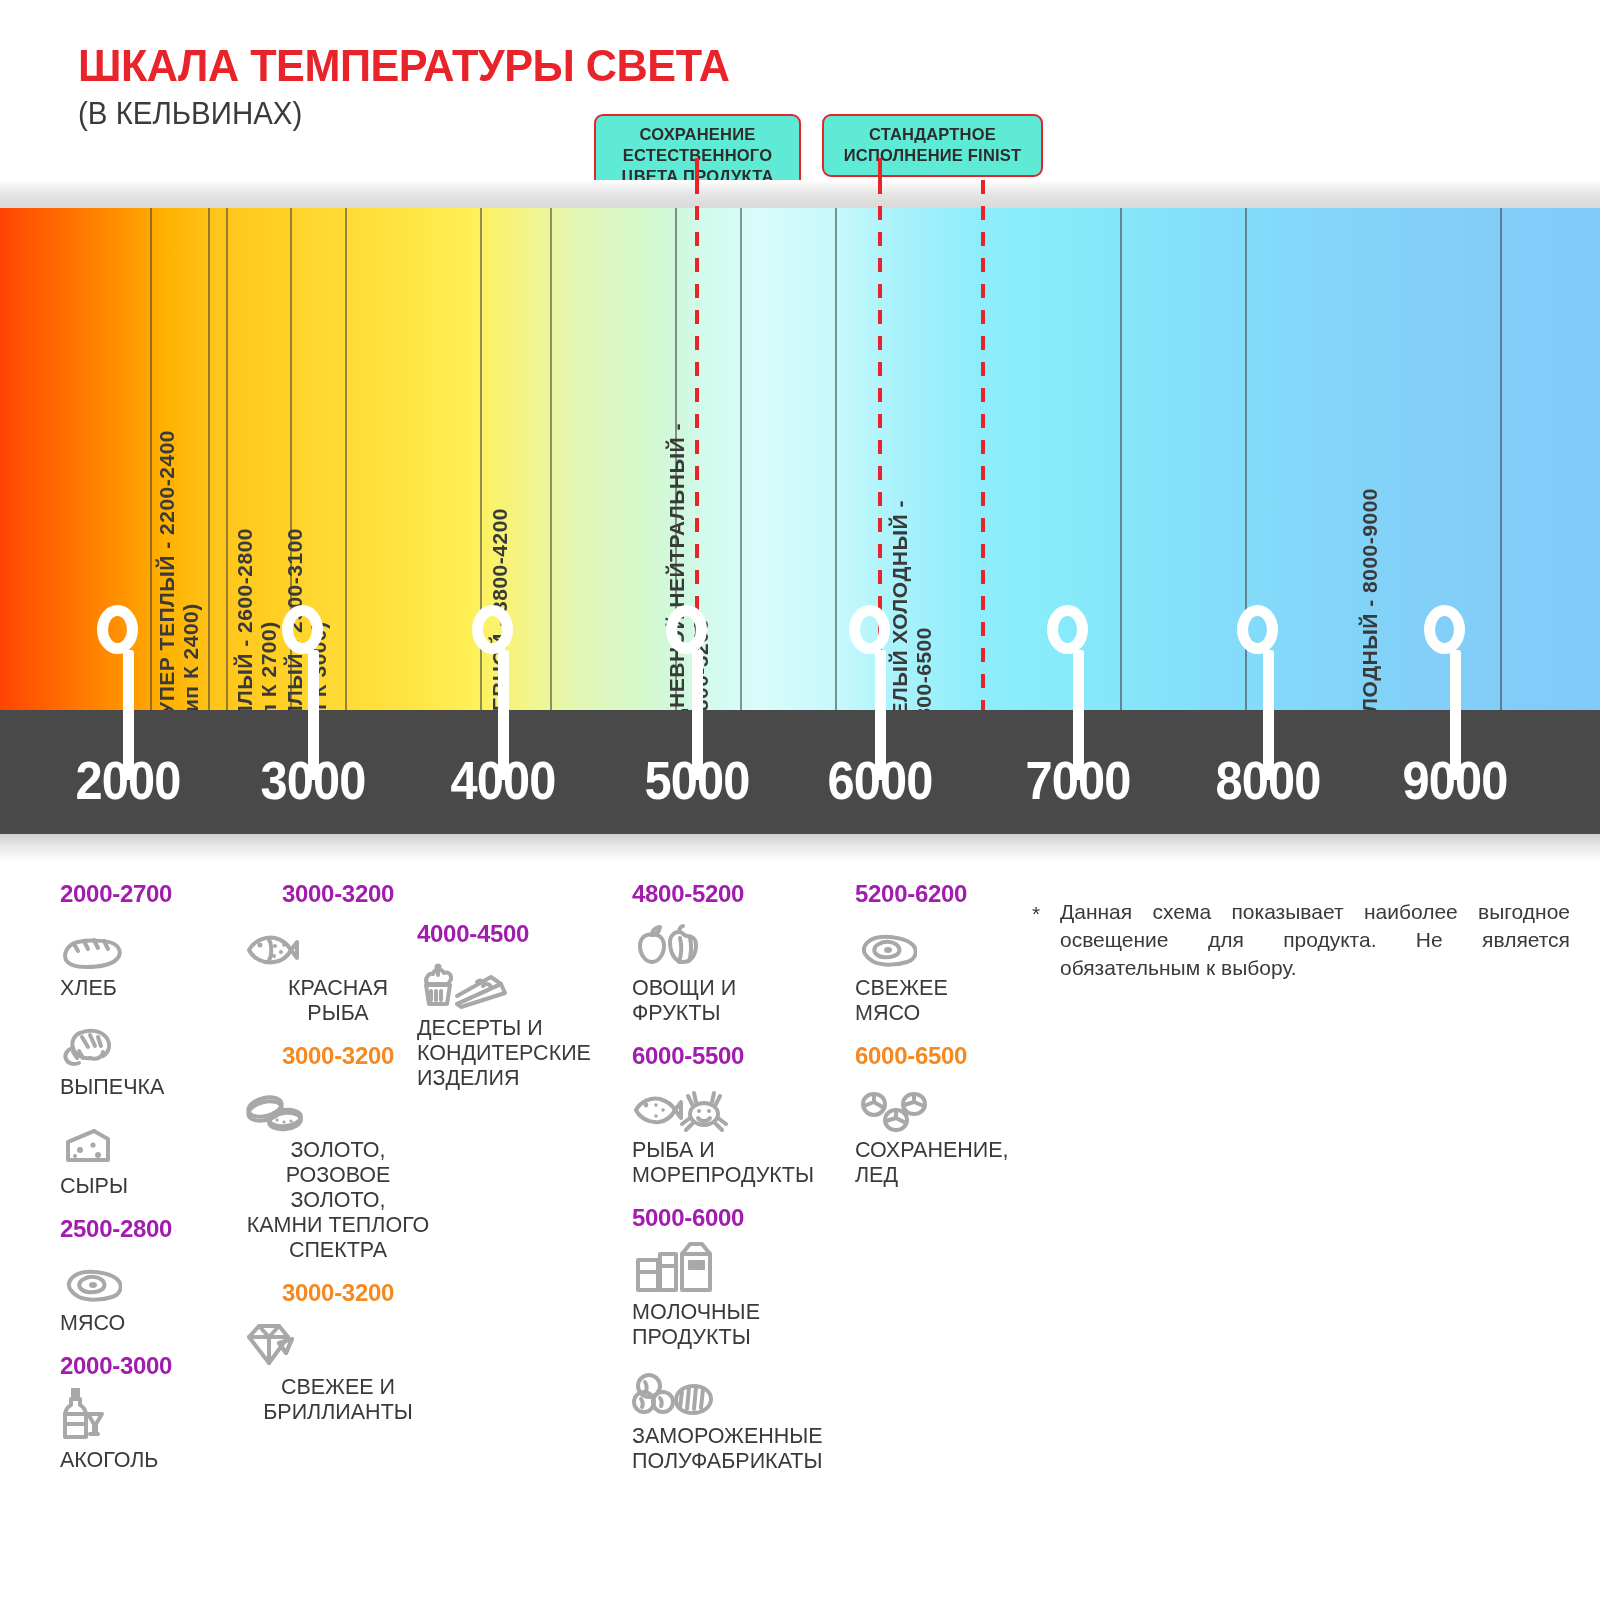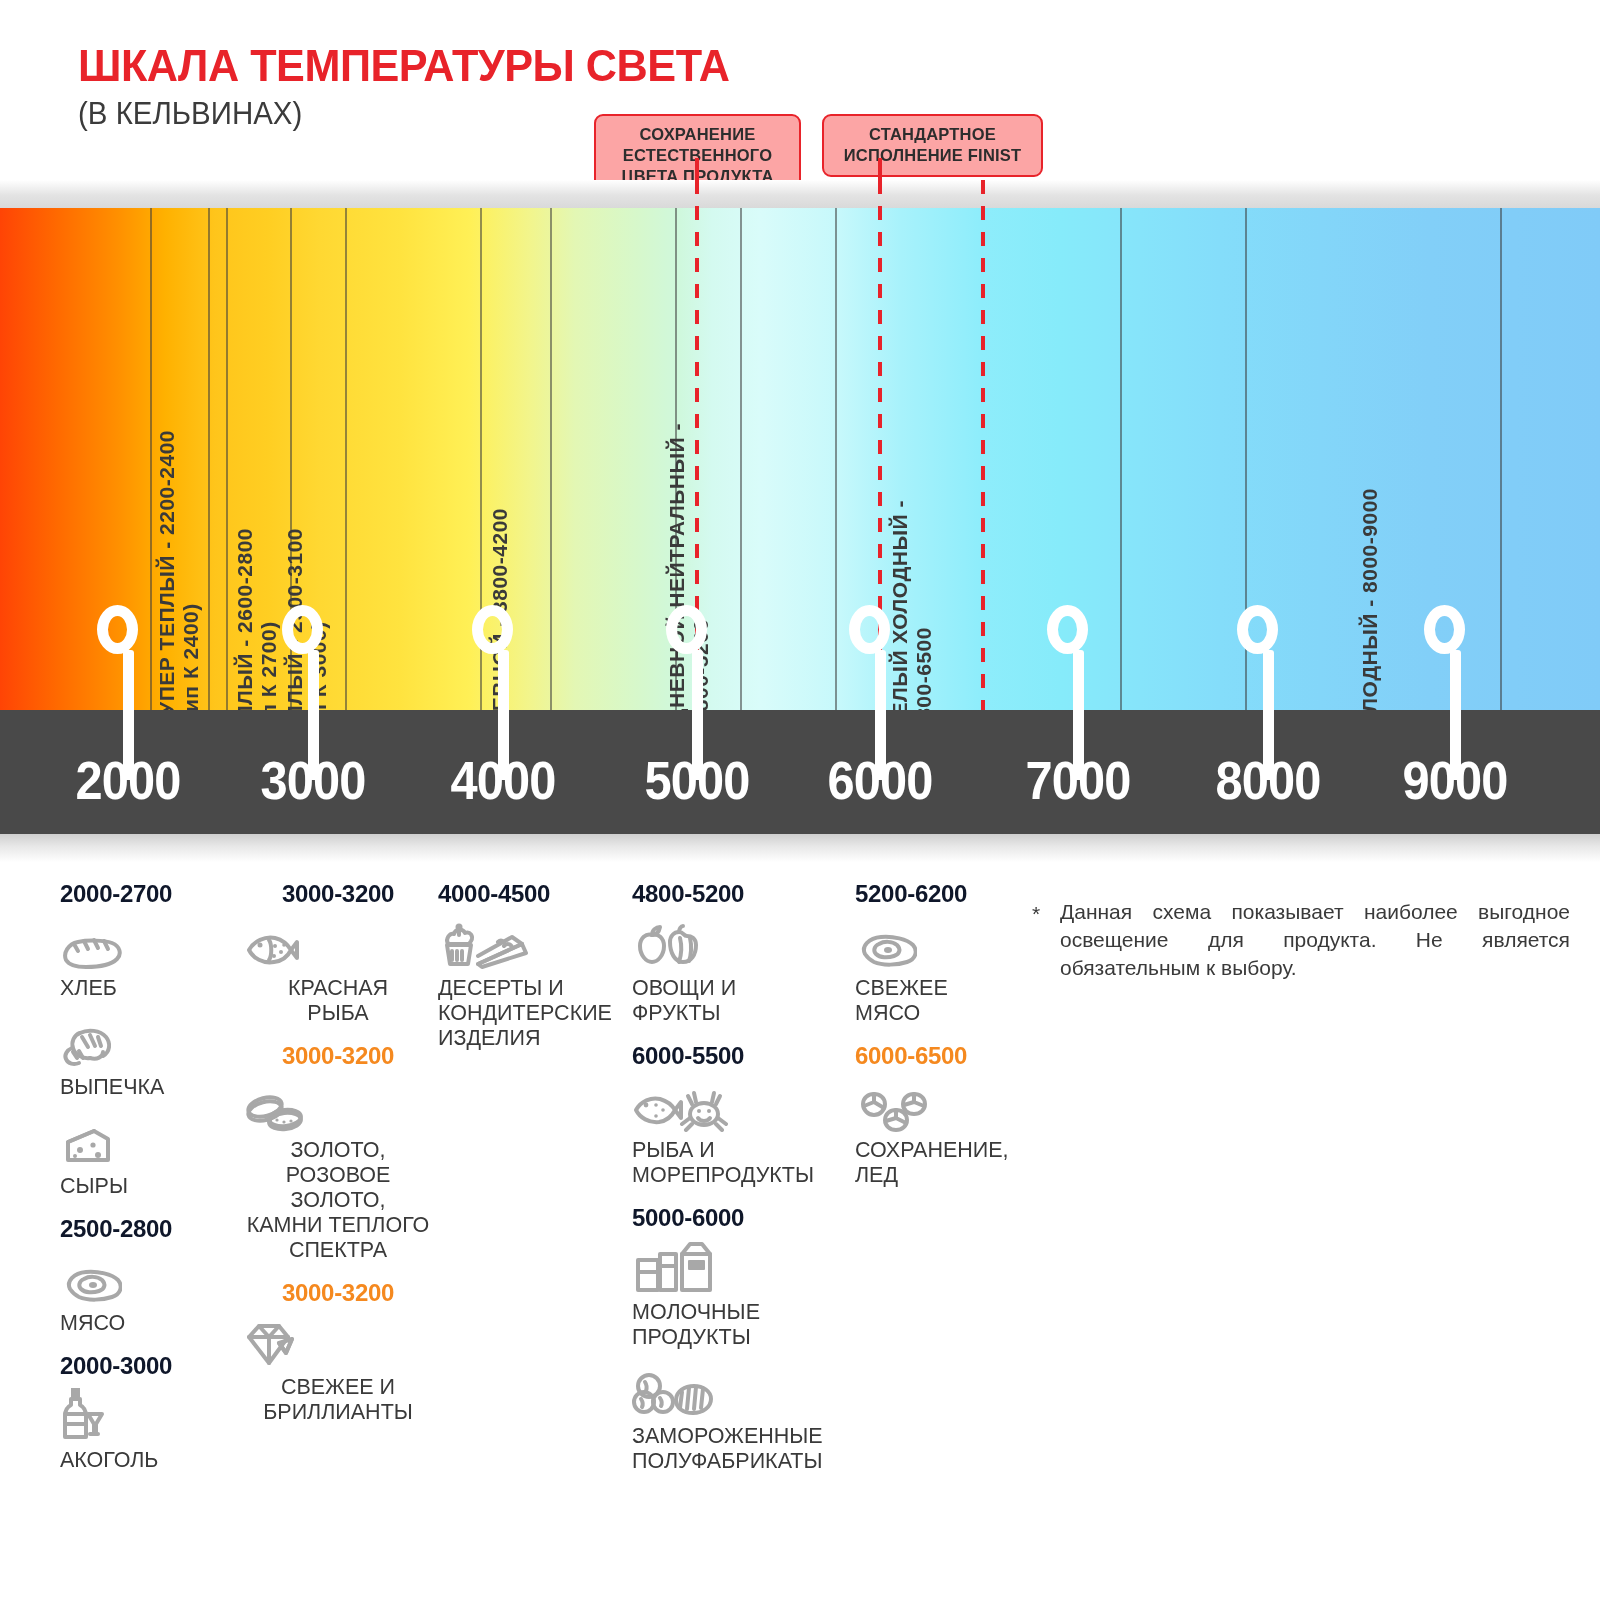--- a/index.html
+++ b/index.html
@@ -23,21 +23,21 @@
     position: absolute; left: 78px; top: 96px;
     font-size: 31px; color: #3b3b3b; white-space: nowrap;
     transform: scaleX(0.95); transform-origin: left center;
   }
 
   
   .callout {
     position: absolute;
     border: 2.5px solid #E8232A;
     border-radius: 9px;
-    background: #fca5a5;
+    background: #5eead4;
     text-align: center;
     padding: 8px 10px 9px 10px;
     font-size: 16.5px; font-weight: bold; color: #2d2d2d;
     line-height: 1.27; letter-spacing: 0.2px;
   }
   #callout-natural { left: 594px; top: 114px; width: 207px; }
   #callout-finist  { left: 822px; top: 114px; width: 221px; }
 
   
   .band-wrap { position: absolute; left: 0; top: 180px; width: 1600px; height: 682px; }
@@ -101,21 +101,21 @@
   }
 
   
   .legend { position: absolute; left: 0; top: 880px; width: 1600px; height: 720px; }
   .col { position: absolute; top: 0; }
   .group { margin-bottom: 6px; }
   .range {
     font-size: 24px; font-weight: bold; letter-spacing: -0.3px;
     margin-bottom: 10px; white-space: nowrap;
   }
-  .range.red    { color: #0f172a; }
+  .range.red    { color: #a21caf; }
   .range.orange { color: #F5891F; }
   .icon-row { display: flex; align-items: flex-end; gap: 4px; margin-bottom: 6px; height: 52px; }
   .item-label {
     font-size: 21.5px; color: #3a3a3a; line-height: 1.16;
     white-space: pre-line; margin-bottom: 16px;
   }
   svg.ic { display: block; }
   svg.ic * { stroke: #a8a8a8; stroke-width: 4; fill: none;
              stroke-linecap: round; stroke-linejoin: round; }
   svg.ic .fl { fill: #a8a8a8; stroke: none; }
@@ -313,21 +313,21 @@
               <path d="M6 16L16 5h20l9 11-19 26z"></path>
               <path d="M6 16h39M16 5l10 11L36 5M26 16v26"></path>
               <path d="M36 22l13-4-6 14z"></path>
               <path d="M36 22l7 10M49 18l-6 14"></path>
             </svg>
           </div>
           <div class="item-label">СВЕЖЕЕ И
 БРИЛЛИАНТЫ</div>
         </div>
       </div>
-      <div class="col" style="left: 438px; width: 200px;">
+      <div class="col" style="left: 417px; width: 200px; margin-top: 40px;">
         <div class="group">
           <div class="range red">4000-4500</div>
           <div class="icon-row">
             <svg class="ic" width="92" height="48" viewBox="0 0 92 48">
               <circle class="fl" cx="21" cy="5" r="3.5"></circle>
               <path d="M21 9v4"></path>
               <path d="M10 22c-3-6 2-11 6-10 1-5 9-6 11-1 5-2 9 3 6 8l-2 3z"></path>
               <path d="M9 23h24l-3 19H12z"></path>
               <path d="M14 29v9M19 29v9M24 29v9"></path>
               <path d="M40 42L84 22l4 9-44 14z"></path>

